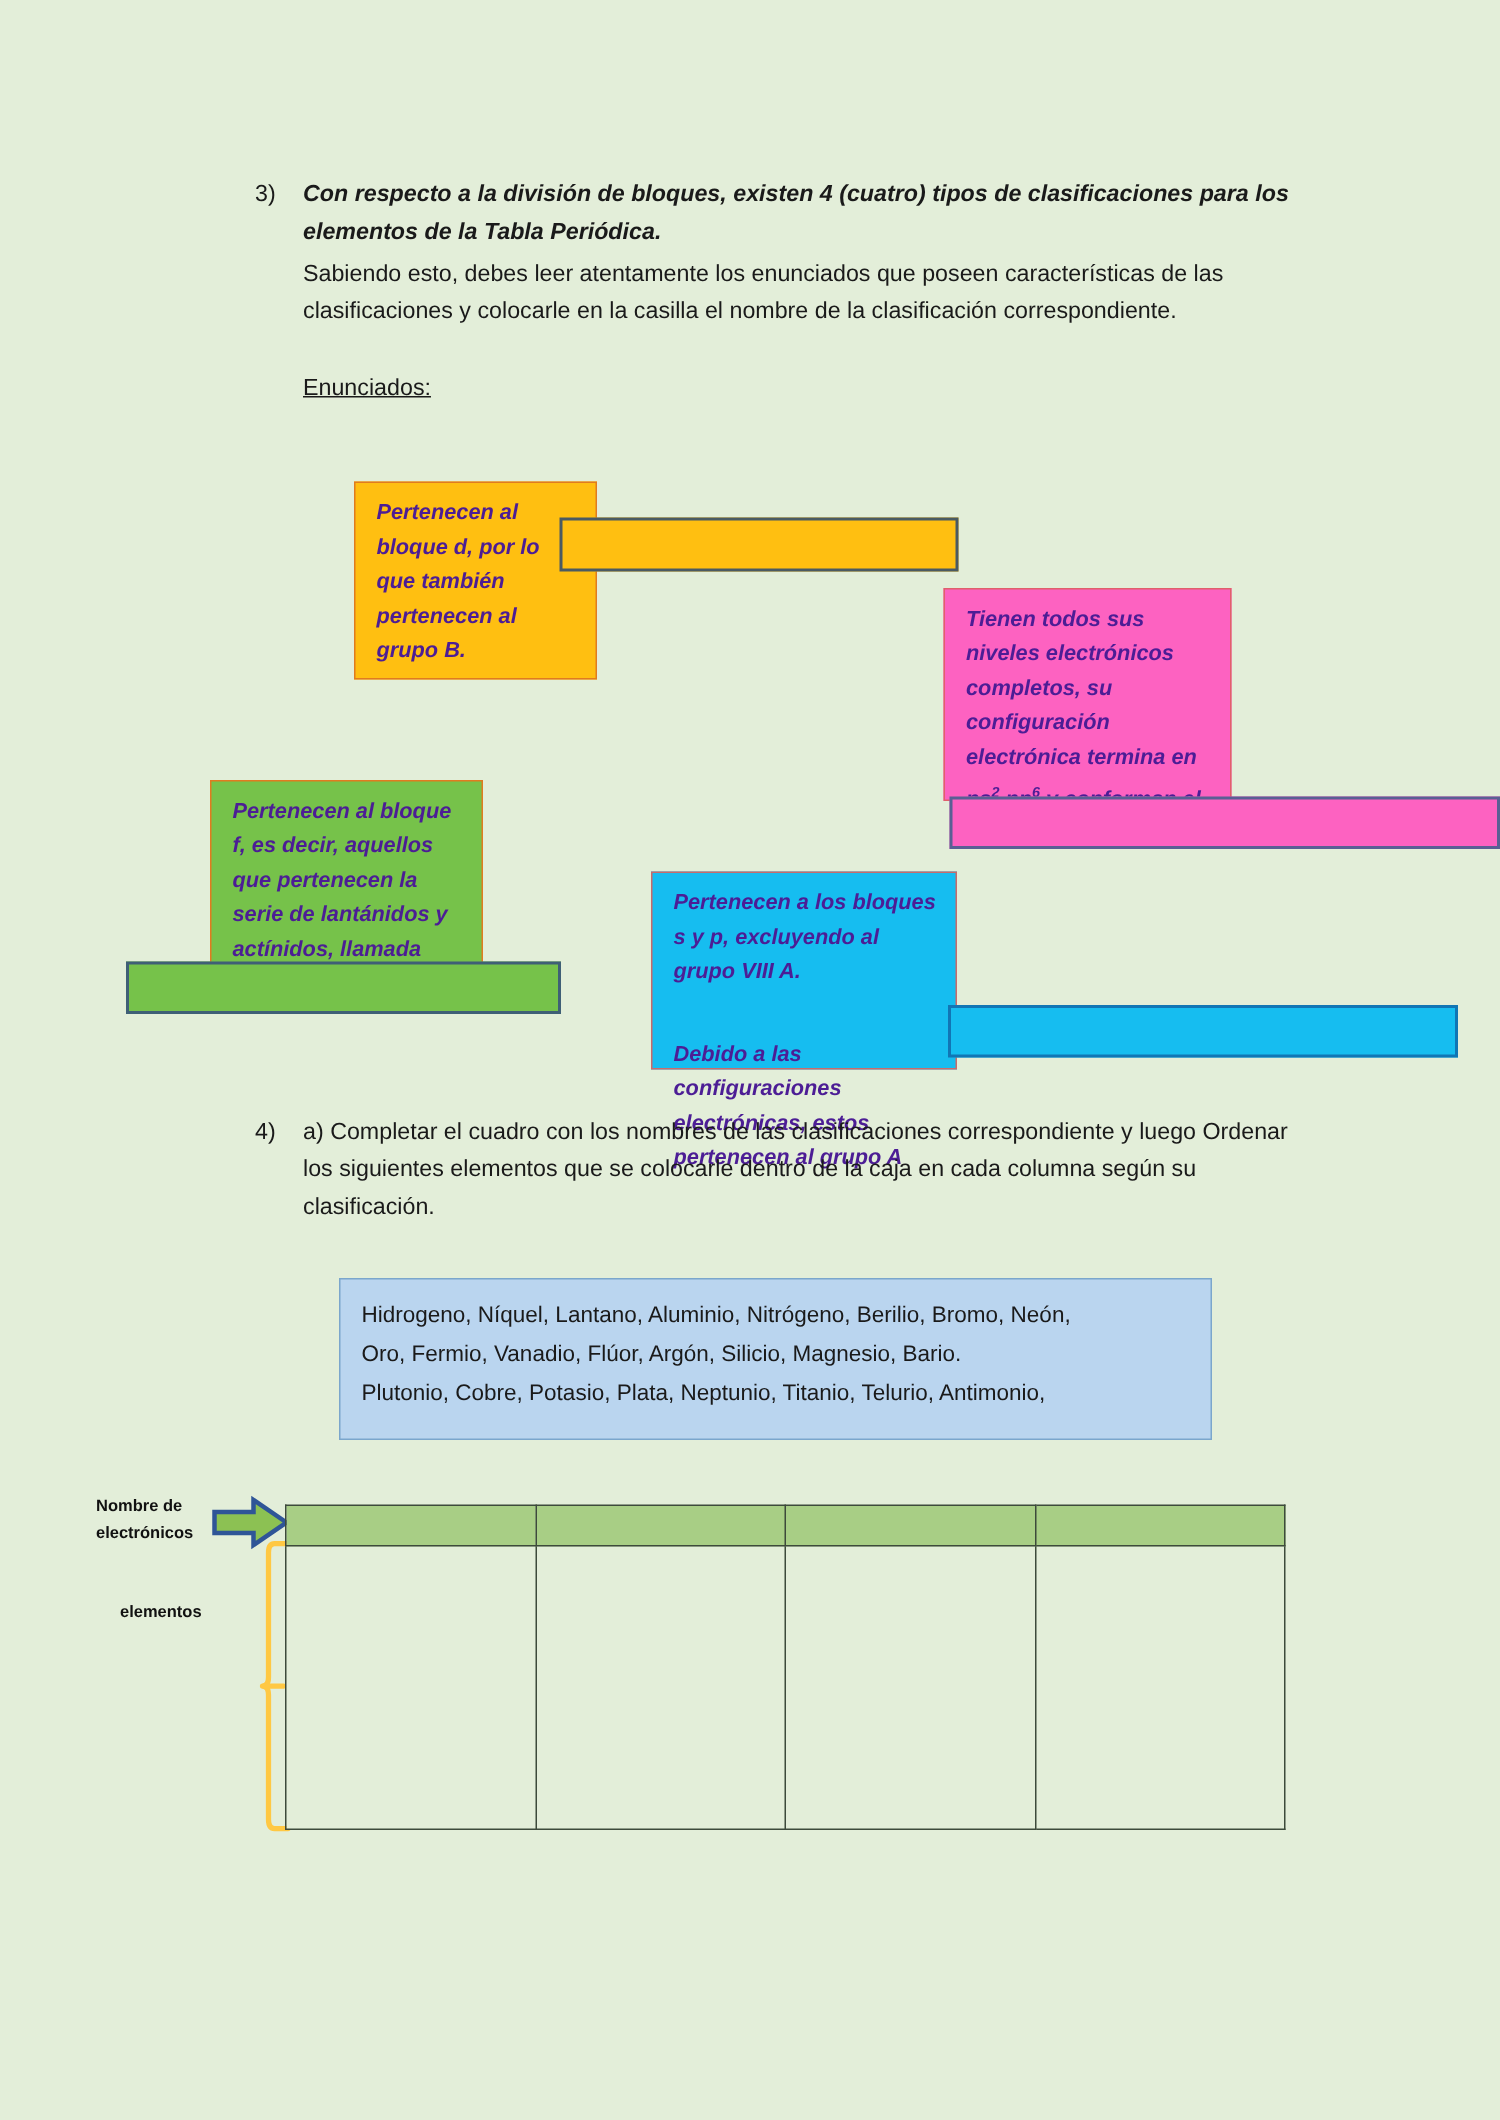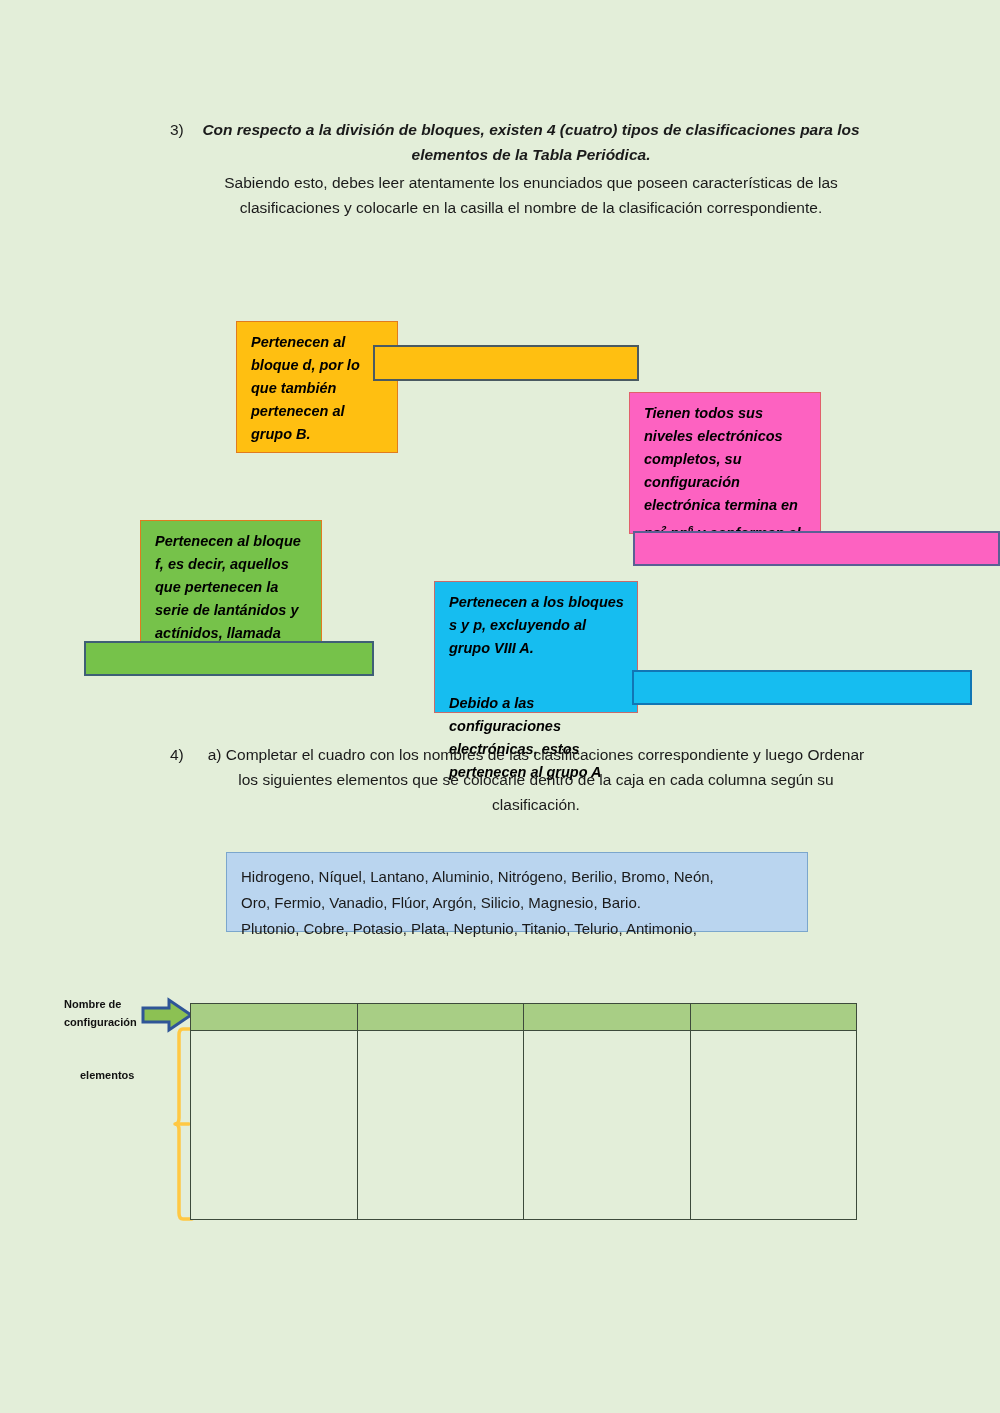--- a/index.html
+++ b/index.html
@@ -36,21 +36,20 @@
     width: 32px;
     flex: 0 0 32px;
     font-size: 15.5px;
     line-height: 25px;
     color: #1a1a1a;
   }
   .q-body {
     flex: 1 1 auto;
     font-size: 15.5px;
     line-height: 25px;
-    text-align: center;
   }
   .q-lead {
     font-weight: bold;
     font-style: italic;
   }
   .q-sub {
     margin-top: 3px;
   }
   .enunciados {
     margin-top: 26px;
@@ -59,21 +58,21 @@
   }
 
   
   .card {
     position: absolute;
     box-sizing: border-box;
     font-style: italic;
     font-weight: bold;
     font-size: 14.5px;
     line-height: 23px;
-    color: #000000;
+    color: #4c1d95;
     padding: 9px 12px 20px 14px;
   }
   .bar {
     position: absolute;
     box-sizing: border-box;
   }
 
   
   .card-orange {
     left: 236px; top: 321px;
@@ -145,21 +144,21 @@
     position: absolute;
     left: 170px;
     top: 742px;
     width: 700px;
   }
 
   
   .elements-box {
     position: absolute;
     left: 226px; top: 852px;
-    width: 582px; height: 80px;
+    width: 582px; height: 108px;
     box-sizing: border-box;
     background: #bad5ef;
     border: 1.5px solid #7ba6cc;
     padding: 11px 14px;
     font-size: 15px;
     line-height: 26px;
     color: #1a1a1a;
   }
   .elements-box .line { display: block; }
 
@@ -215,20 +214,21 @@
 <body>
 
 <div class="page">
 
   <div class="q3">
     <div class="q-row">
       <div class="q-num">3)</div>
       <div class="q-body">
         <span class="q-lead">Con respecto a la división de bloques, existen 4 (cuatro) tipos de clasificaciones para los elementos de la Tabla Periódica</span><span class="q-lead tail">.</span>
         <div class="q-sub">Sabiendo esto, debes leer atentamente los enunciados que poseen características de las clasificaciones y colocarle en la casilla el nombre de la clasificación correspondiente.</div>
+        <div class="enunciados">Enunciados:</div>
       </div>
     </div>
   </div>
 
   <div class="card card-orange">
     <p>Pertenecen al bloque d, por lo que también pertenecen al grupo B.</p>
   </div>
   <div class="bar bar-orange"></div>
 
   <div class="card card-pink">
@@ -257,21 +257,21 @@
   </div>
 
   <div class="elements-box">
     <span class="line">Hidrogeno, Níquel, Lantano, Aluminio, Nitrógeno, Berilio, Bromo, Neón,</span>
     <span class="line">Oro, Fermio, Vanadio, Flúor, Argón, Silicio, Magnesio, Bario.</span>
     <span class="line">Plutonio, Cobre, Potasio, Plata, Neptunio, Titanio, Telurio, Antimonio,</span>
   </div>
 
   <div class="lbl lbl-clasif">
     <span>Nombre de</span><br>
-    <span>configuración</span>
+    <span>electrónicos</span>
   </div>
 
   <svg class="arrow" viewBox="0 0 52 36">
     <polygon points="2,11 28,11 28,3 50,18 28,33 28,25 2,25" fill="#8cc153" stroke="#2f5597" stroke-width="3" stroke-linejoin="miter"></polygon>
   </svg>
 
   <svg class="brace" viewBox="0 0 22 196">
     <path d="M20,3 L11,3 Q7,3 7,9 L7,92 Q7,98 3,98 Q7,98 7,104 L7,187 Q7,193 11,193 L20,193" fill="none" stroke="#ffc843" stroke-width="3.5" stroke-linecap="round"></path>
     <line x1="3" y1="98" x2="17" y2="98" stroke="#ffc843" stroke-width="3.5" stroke-linecap="round"></line>
   </svg>

